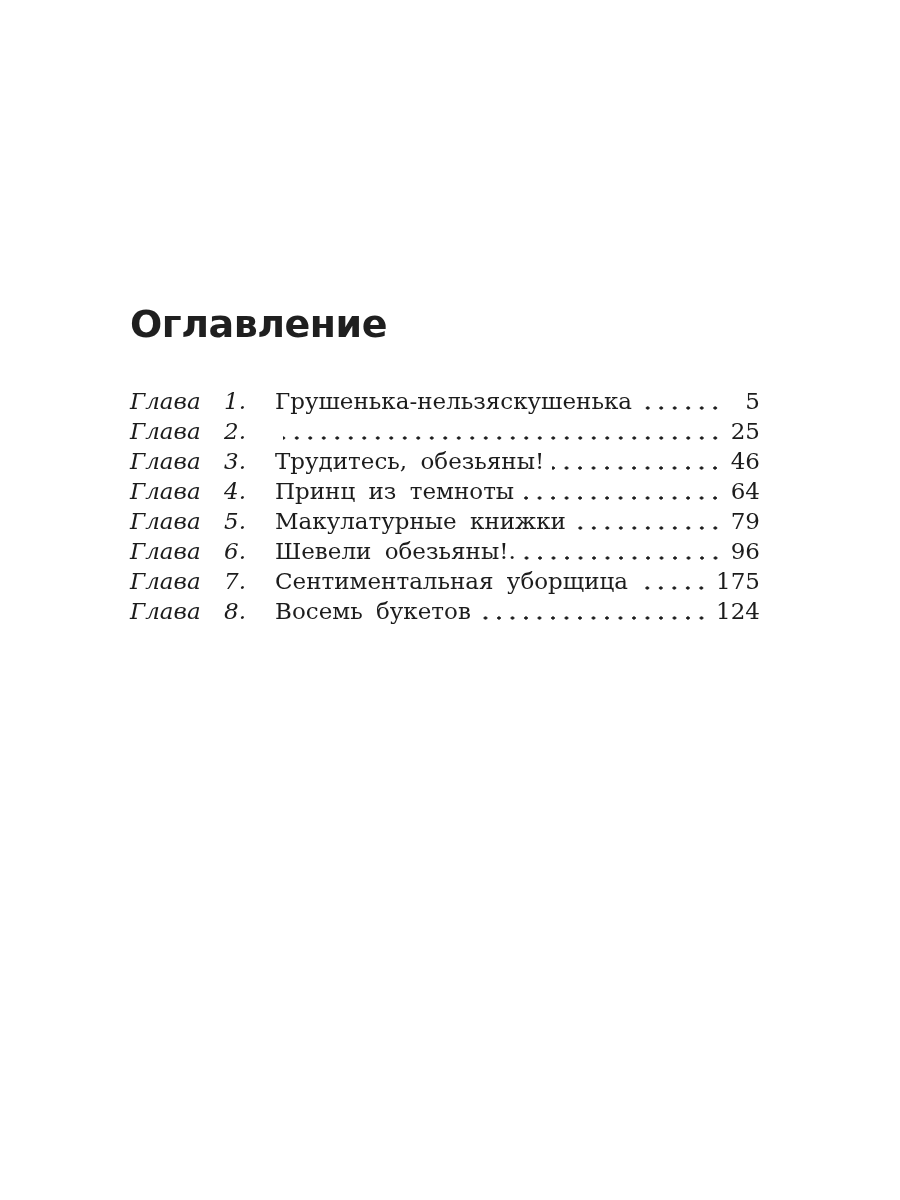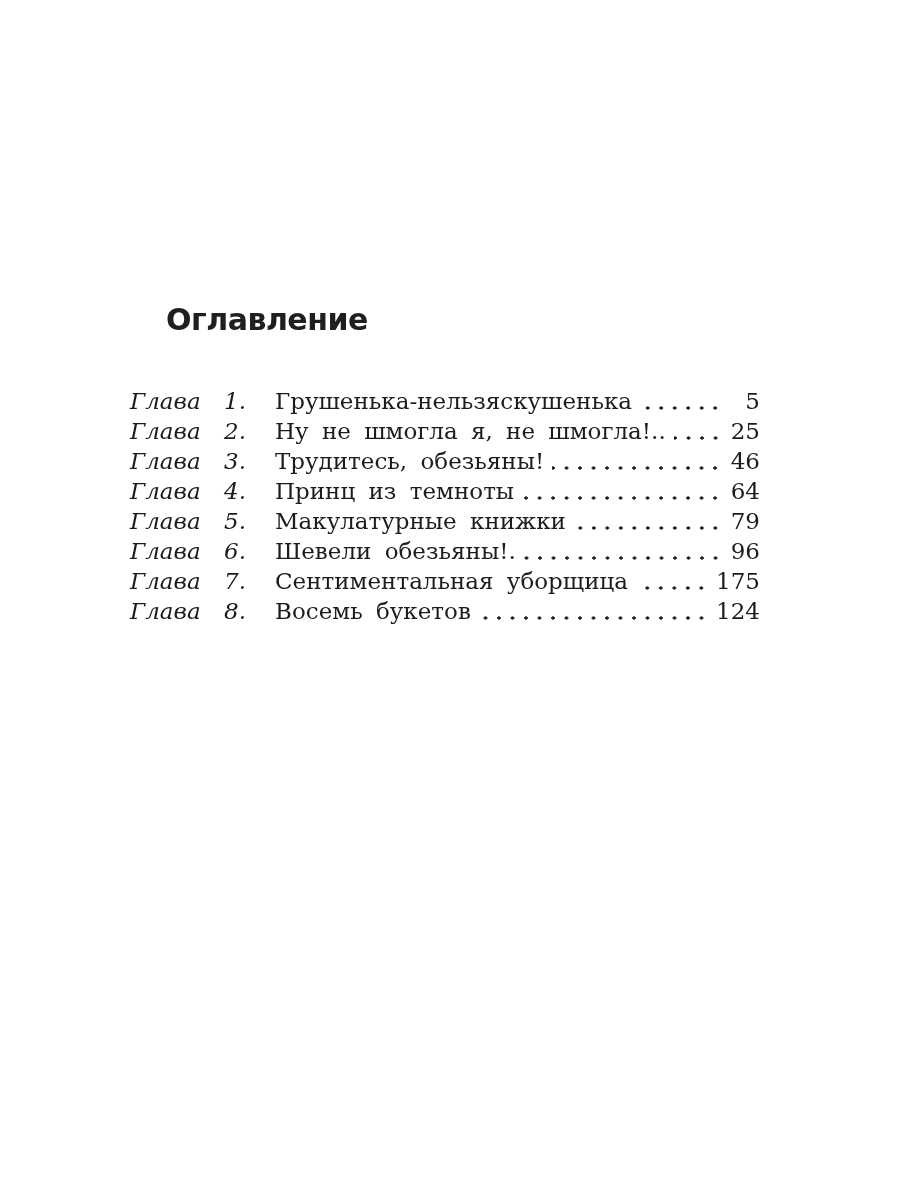--- a/index.html
+++ b/index.html
@@ -18,25 +18,24 @@
     overflow: hidden;
     font-family: "DejaVu Serif", "Liberation Serif", serif;
     color: var(--text);
   }
   .page-title {
     position: absolute;
     left: 130px;
     top: 303px;
     font-family: "DejaVu Sans", "Liberation Sans", sans-serif;
     font-weight: bold;
-    font-size: 30px;
+    font-size: 38px;
     line-height: 1.15;
     letter-spacing: -0.5px;
     color: var(--title);
-    margin-left: 36px;
   }
   .toc {
     position: absolute;
     left: 130px;
     top: 386px;
     width: 630px;
   }
   .toc-row {
     display: flex;
     align-items: baseline;
@@ -83,21 +82,20 @@
 
     <div class="toc-row">
       <span class="toc-label">Глава 1.</span>
       <span class="toc-title">Грушенька-нельзяскушенька</span>
       <span class="toc-leader"></span>
       <span class="toc-page">5</span>
     </div>
 
     <div class="toc-row">
       <span class="toc-label">Глава 2.</span>
-      <span class="toc-title">Ну не шмогла я, не шмогла!..</span>
       <span class="toc-leader"></span>
       <span class="toc-page">25</span>
     </div>
 
     <div class="toc-row">
       <span class="toc-label">Глава 3.</span>
       <span class="toc-title">Трудитесь, обезьяны!</span>
       <span class="toc-leader"></span>
       <span class="toc-page">46</span>
     </div>

